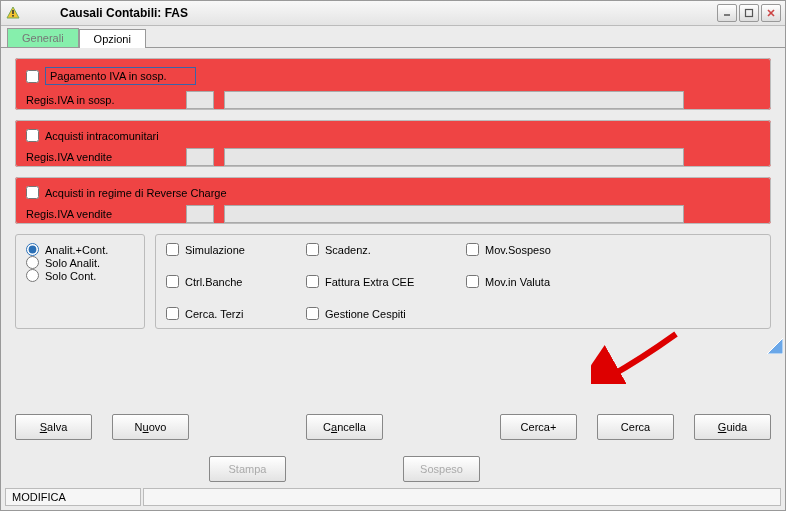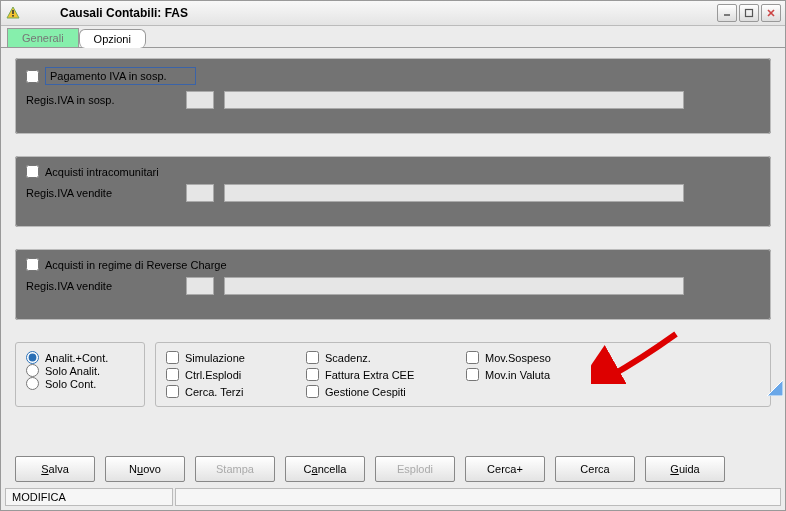--- a/index.html
+++ b/index.html
@@ -71,36 +71,35 @@
     color: #777;
     margin-right: 0;
     cursor: pointer;
     font-size: 11px;
   }
   .tab.active {
     background: #fff;
     color: #000;
     position: relative;
     top: 1px;
-    border-radius: 6px;
   }
 
   .content {
     flex: 1;
     padding: 10px 14px 6px 14px;
     background: #ececec;
     position: relative;
   }
 
   fieldset.group {
     border: 1px solid #bbb;
     border-radius: 3px;
-    background: #737373;
-    margin: 0 0 22px 0;
-    padding: 8px 10px 24px 10px;
+    background: #ef4444;
+    margin: 0 0 10px 0;
+    padding: 8px 10px 0 10px;
   }
 
   .row { display: flex; align-items: center; margin-bottom: 6px; }
   .row:last-child { margin-bottom: 0; }
 
   input[type=checkbox] {
     width: 13px; height: 13px;
     margin: 0 6px 0 0;
     cursor: pointer;
     accent-color: #2a6fb5;
@@ -149,66 +148,68 @@
   .check-box {
     border: 1px solid #bbb;
     border-radius: 3px;
     padding: 8px 10px;
     flex: 1;
     display: flex;
   }
   .col {
     display: flex;
     flex-direction: column;
-    gap: 4px;
+    gap: 19px;
   }
   .col.c1 { width: 140px; }
   .col.c2 { width: 160px; }
   .col.c3 { width: 150px; }
 
   .opt { display: flex; align-items: center; font-size: 11px; }
 
   .arrow {
     position: absolute;
     pointer-events: none;
   }
 
   .button-bar {
     padding: 6px 14px;
     background: #ececec;
     display: flex;
-    gap: 10px;
+    gap: 20px;
+    justify-content: center;
   }
   .btn {
     width: 80px; height: 26px;
     border: 1px solid #888;
     background: linear-gradient(#fff,#e3e3e3);
     border-radius: 2px;
     font-size: 11px;
     cursor: pointer;
   }
   .btn.disabled {
     color: #aaa;
     cursor: default;
+    margin-top: 42px;
   }
   .btn .ul { text-decoration: underline; }
 
   .status-bar {
     display: flex;
     background: #ececec;
     padding: 0 4px 4px 4px;
   }
   .status-cell {
     border: 1px solid #bbb;
     background: #f6f6f6;
     height: 18px;
     padding: 2px 6px;
     font-size: 11px;
   }
-  .status-cell.mode { width: 168px; margin-right: 2px; }
+  .status-cell.mode { width: 136px; margin-right: 2px; }
   .status-cell.rest { flex: 1; }
 
   .resize-grip {
     position: absolute;
     right: 2px;
     bottom: 54px;
     width: 16px; height: 16px;
   }
 </style>
 </head>
@@ -304,21 +305,21 @@
           </div>
       </div>
       <div class="check-box">
         <div class="col c1">
           <div class="opt">
               <input type="checkbox" style="">
               <span class="lbl">Simulazione</span>
             </div>
           <div class="opt">
               <input type="checkbox" style="">
-              <span class="lbl">Ctrl.Esplodi</span>
+              <span class="lbl">Ctrl.Banche</span>
             </div>
           <div class="opt">
               <input type="checkbox" style="">
               <span class="lbl">Cerca. Terzi</span>
             </div>
         </div>
         <div class="col c2">
           <div class="opt">
               <input type="checkbox" style="">
               <span class="lbl">Scadenz.</span>
@@ -359,21 +360,21 @@
       <polygon points="16,0 16,16 0,16" fill="none" stroke="#fff" stroke-width="1"></polygon>
     </svg>
 
   </div>
 
   <div class="button-bar">
     <button class="btn"><span class="ul">S</span><span>alva</span></button>
     <button class="btn">N<span class="ul">u</span>ovo</button>
     <button class="btn disabled">Stampa</button>
     <button class="btn">C<span class="ul">a</span>ncella</button>
-    <button class="btn disabled">Esplodi</button>
+    <button class="btn disabled">Sospeso</button>
     <button class="btn">Cerca+</button>
     <button class="btn">Cerca</button>
     <button class="btn"><span class="ul">G</span>uida</button>
   </div>
 
   <div class="status-bar">
     <div class="status-cell mode">MODIFICA</div>
     <div class="status-cell rest"></div>
   </div>
 

